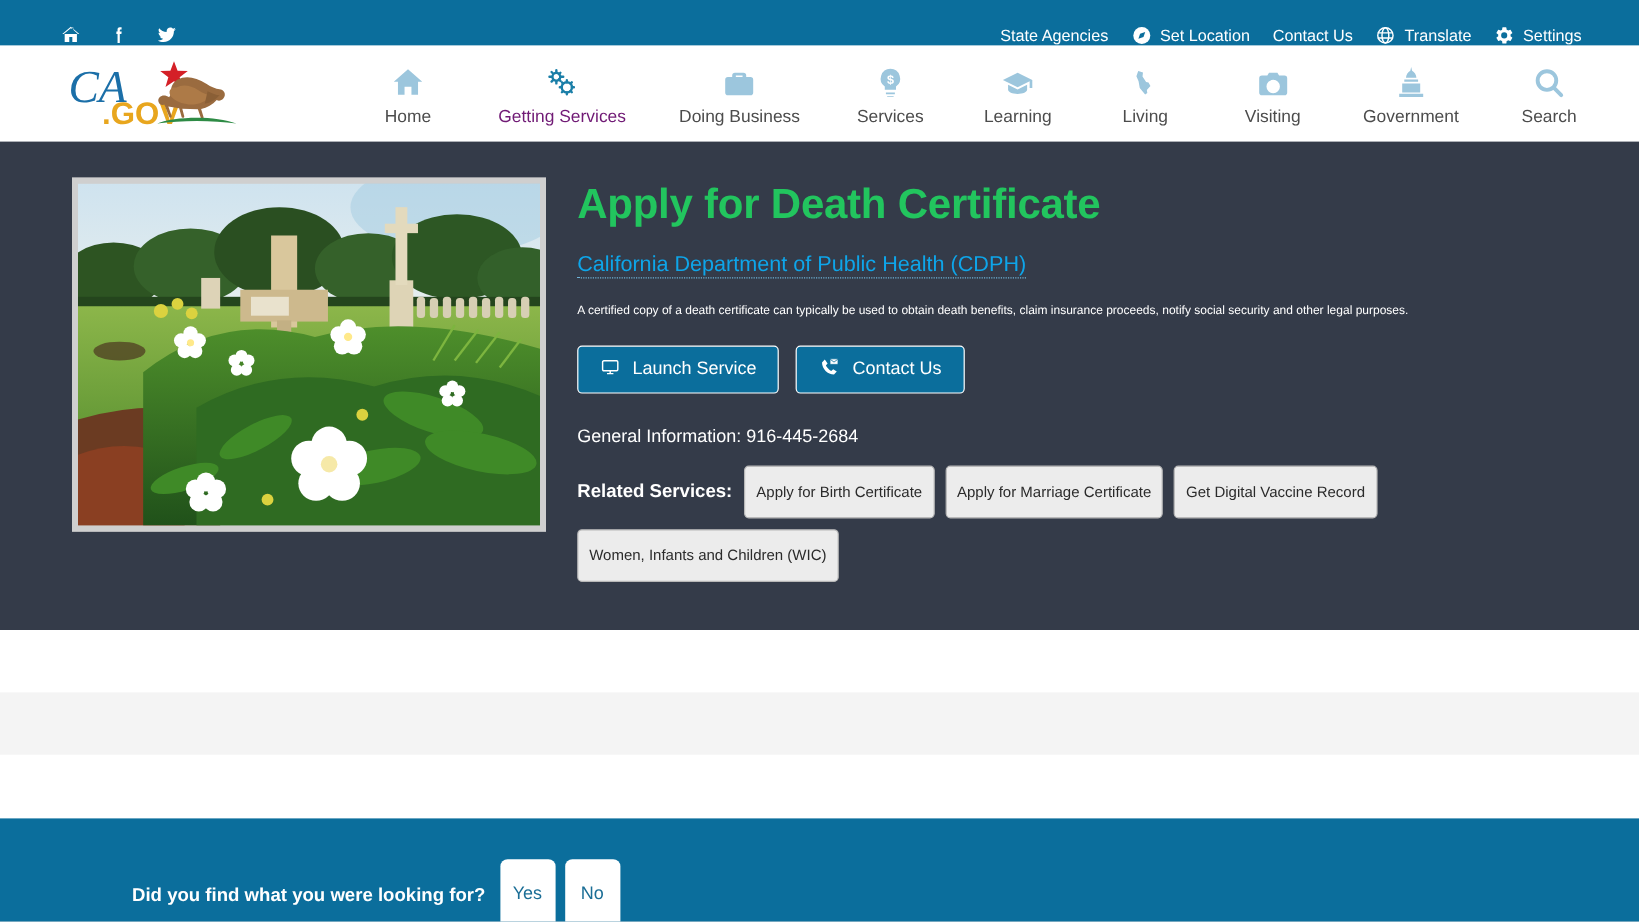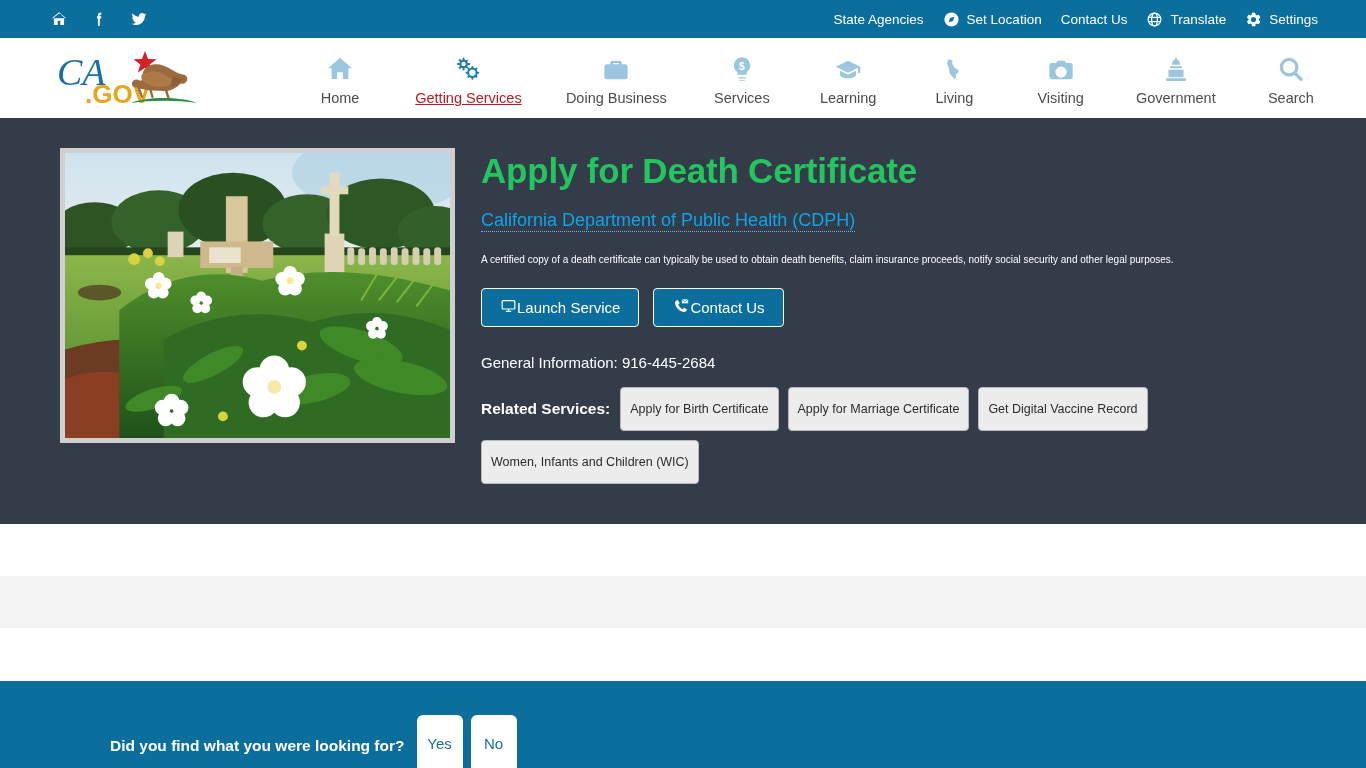--- a/index.html
+++ b/index.html
@@ -8,21 +8,21 @@
     font-family: "Liberation Sans", sans-serif;
     background: #ffffff;
     overflow: hidden;
   }
 
   
   .utility-bar {
     height: 38px;
     background: #0b6e9c;
     display: flex;
-    align-items: center;
+    align-items: flex-end;
     justify-content: space-between;
     padding: 0 48px 0 50px;
     color: #ffffff;
   }
   .util-left { display: flex; align-items: center; gap: 22px; }
   .util-left .ic { display: inline-flex; width: 18px; height: 18px; align-items: center; justify-content: center; cursor: pointer; }
   .util-right { display: flex; align-items: center; gap: 19px; font-size: 13.5px; }
   .util-item { display: inline-flex; align-items: center; gap: 7px; cursor: pointer; white-space: nowrap; color: #fff; }
   .util-item .ic { display: inline-flex; align-items: center; justify-content: center; }
 
@@ -35,21 +35,21 @@
     padding: 0 40px 0 55px;
   }
   .logo { display: flex; align-items: center; width: 230px; flex: 0 0 auto; }
   .nav-items { display: flex; align-items: flex-start; flex: 1; justify-content: space-between; padding-left: 24px; padding-right: 4px; }
   .nav-item {
     display: flex; flex-direction: column; align-items: center;
     gap: 6px; cursor: pointer; min-width: 62px;
     color: #4c4c4c; font-size: 14.5px; white-space: nowrap;
   }
   .nav-item .nav-ic { height: 34px; display: flex; align-items: flex-end; color: #9cc6dd; }
-  .nav-item.active { color: #b91c1c; text-decoration: underline; }
+  .nav-item.active { color: #701a75; }
   .nav-item.active .nav-ic { color: #1b7fa8; }
 
   
   .hero {
     background: #343b49;
     min-height: 396px;
     padding: 30px 40px 40px 60px;
     display: flex;
     gap: 26px;
     color: #ffffff;
@@ -67,21 +67,21 @@
     font-size: 35px; font-weight: bold; color: #22c55e;
     letter-spacing: -0.2px; line-height: 1.1; margin-bottom: 19px;
   }
   .agency-link {
     display: inline-block; font-size: 18px; color: #0ea5e9;
     border-bottom: 1px dotted #6fb4d8; cursor: pointer; margin-bottom: 20px;
   }
   .hero-desc { font-size: 10px; line-height: 1.6; max-width: 810px; margin-bottom: 20px; }
   .btn-row { display: flex; gap: 14px; margin-bottom: 27px; }
   .btn {
-    display: inline-flex; align-items: center; 
+    display: inline-flex; align-items: center; gap: 10px;
     background: #0b6e9c; border: 1px solid #ffffff; border-radius: 4px;
     color: #ffffff; font-size: 15px; padding: 9px 18px; cursor: pointer;
   }
   .general-info { font-size: 15px; margin-bottom: 16px; }
   .related { display: flex; flex-wrap: wrap; align-items: center; gap: 9px; max-width: 730px; }
   .related-label { font-size: 15.5px; font-weight: bold; margin-right: 1px; }
   .tag {
     background: #ececec; border: 1px solid #b8b8b8; border-radius: 4px;
     color: #2b2b2b; font-size: 12.5px; padding: 14px 9px; cursor: pointer; white-space: nowrap;
   }

